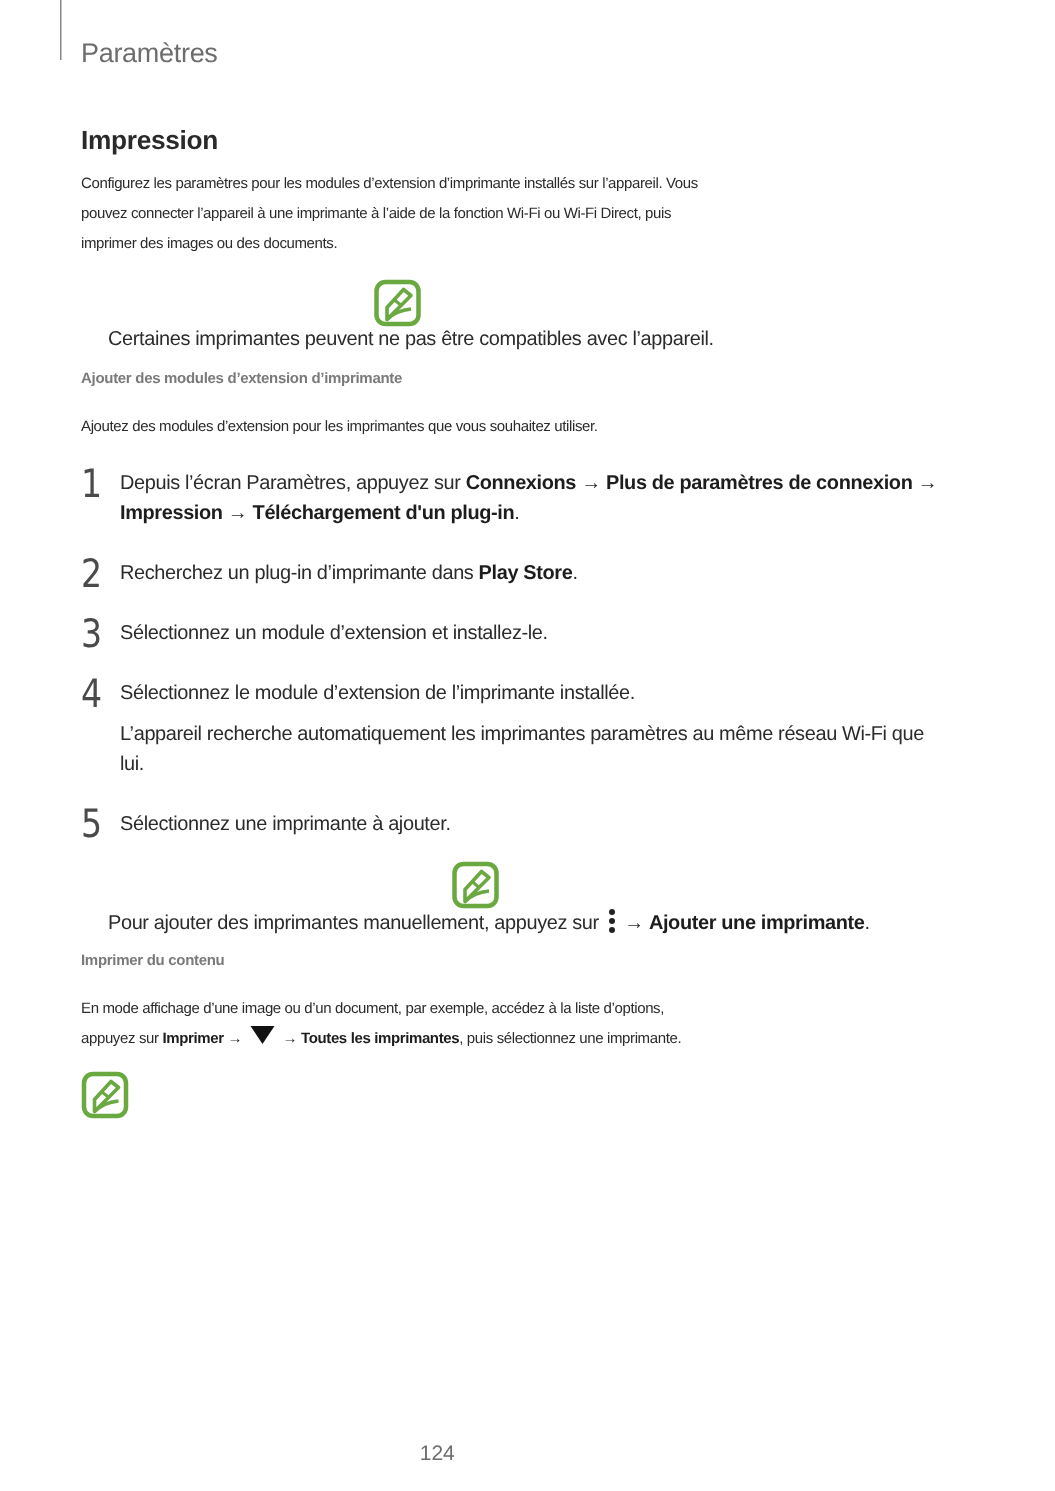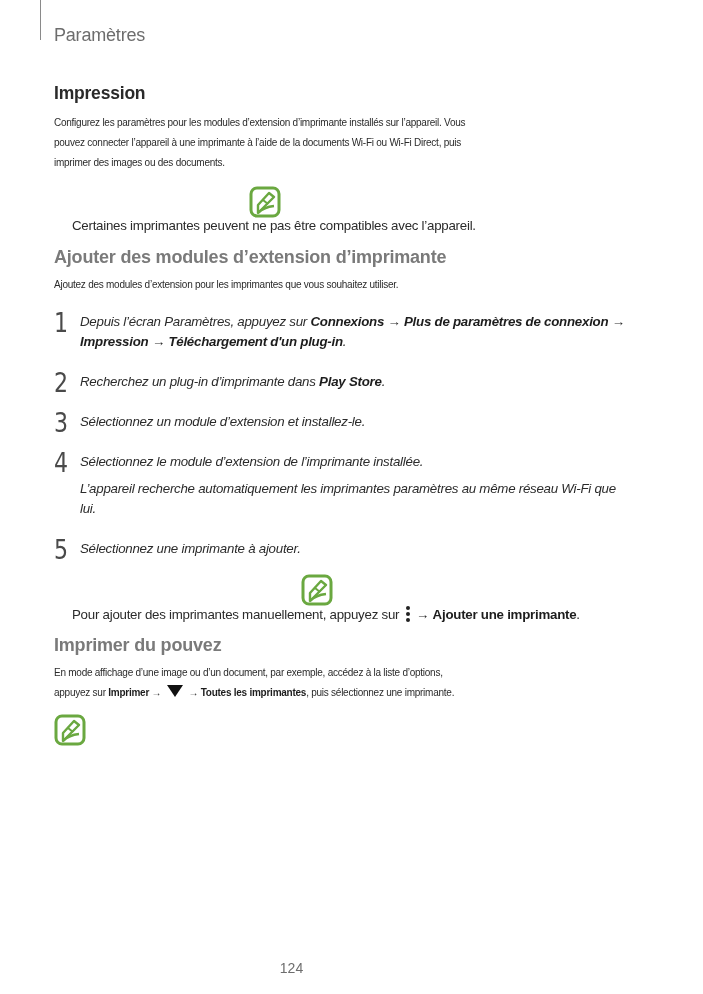--- a/index.html
+++ b/index.html
@@ -13,46 +13,46 @@
 
   .content { position: absolute; left: 54px; top: 80px; width: 600px; }
   .h1 { font-size: 17.5px; font-weight: bold; color: #2a2a2a; margin: 0; letter-spacing: -0.2px; position: absolute; top: 3px; }
   .p { font-size: 10px; line-height: 20px; color: #2b2b2b; letter-spacing: -0.25px; }
   .abs { position: absolute; left: 0; }
 
   .note { position: absolute; left: 0; display: flex; align-items: center; flex-direction: column; }
   .note-icon { width: 32px; height: 32px; flex: 0 0 32px; }
   .note-text { margin-left: 18px; font-size: 13.3px; color: #2b2b2b; letter-spacing: -0.25px; }
 
-  .h2 { font-size: 18px; font-weight: bold; color: #7a7a7a; letter-spacing: -0.2px; }
+  .h2 { font-size: 10px; font-weight: bold; color: #7a7a7a; letter-spacing: -0.2px; }
 
   .step { position: absolute; left: 0; width: 600px; }
   .step-num { position: absolute; left: 0; top: -4px; font-size: 26px; color: #4a4a4a; font-weight: normal; font-family: "DejaVu Sans", sans-serif; transform: scaleX(0.85); transform-origin: left; }
-  .step-text { position: absolute; left: 26px; width: 570px; font-size: 13.3px; line-height: 20px; color: #2b2b2b; letter-spacing: -0.25px; font-style: italic; }
+  .step-text { position: absolute; left: 26px; width: 570px; font-size: 13.3px; line-height: 20px; color: #2b2b2b; letter-spacing: -0.25px; }
   b { font-weight: bold; color: #1d1d1d; }
 
   .kebab { display: inline-block; width: 6px; height: 16px; vertical-align: -3px; position: relative; margin: 0 2px; }
   .kebab i { position: absolute; left: 1px; width: 4px; height: 4px; border-radius: 50%; background: #222; }
   .tri { display: inline-block; width: 0; height: 0; border-left: 8px solid transparent; border-right: 8px solid transparent; border-top: 12px solid #111; vertical-align: -1px; margin: 0 3px; }
 
   .page-num { position: absolute; left: 0; width: 583px; top: 960px; text-align: center; font-size: 14px; color: #6d6d6d; }
 </style>
 </head>
 <body>
 
 <div class="header-rule"></div>
 <div class="running-head">Paramètres</div>
 
 <div class="content">
 
   <div class="h1">Impression</div>
 
   <div class="p abs" style="top:33px; width:600px;">
     <div>Configurez les paramètres pour les modules d’extension d’imprimante installés sur l’appareil. Vous</div>
-    <div>pouvez connecter l’appareil à une imprimante à l’aide de la documents Wi-Fi ou Wi-Fi Direct, puis</div>
+    <div>pouvez connecter l’appareil à une imprimante à l’aide de la fonction Wi-Fi ou Wi-Fi Direct, puis</div>
     <div>imprimer des images ou des documents.</div>
   </div>
 
   <div class="note" style="top:106px;">
     <svg class="note-icon" viewBox="0 0 32 32">
       <rect x="2" y="2" width="28" height="28" rx="6" fill="none" stroke="#6aa840" stroke-width="3"></rect>
       <path d="M9 27 L9 19 L20 7 L25 11 L14 22 Z" fill="none" stroke="#6aa840" stroke-width="2.4" stroke-linejoin="round"></path>
       <path d="M9 27 Q15 21 25 20" fill="none" stroke="#6aa840" stroke-width="2.4"></path>
       <path d="M14 14 L19 18" fill="none" stroke="#6aa840" stroke-width="2"></path>
     </svg>
@@ -101,21 +101,21 @@
       <rect x="2" y="2" width="28" height="28" rx="6" fill="none" stroke="#6aa840" stroke-width="3"></rect>
       <path d="M9 27 L9 19 L20 7 L25 11 L14 22 Z" fill="none" stroke="#6aa840" stroke-width="2.4" stroke-linejoin="round"></path>
       <path d="M9 27 Q15 21 25 20" fill="none" stroke="#6aa840" stroke-width="2.4"></path>
       <path d="M14 14 L19 18" fill="none" stroke="#6aa840" stroke-width="2"></path>
     </svg>
     <span class="note-text">
       <span>Pour ajouter des imprimantes manuellement, appuyez sur </span><span class="kebab"><i style="top:0"></i><i style="top:6px"></i><i style="top:12px"></i></span><span> → </span><b>Ajouter une imprimante</b><span>.</span>
     </span>
   </div>
 
-  <div class="h2 abs" style="top:555px;">Imprimer du pouvez</div>
+  <div class="h2 abs" style="top:555px;">Imprimer du contenu</div>
   <div class="p abs" style="top:583px; width:600px;">
     <div>En mode affichage d’une image ou d’un document, par exemple, accédez à la liste d’options,</div>
     <div>
       <span>appuyez sur </span><b>Imprimer</b><span> → </span><span class="tri"></span><span> → </span><b>Toutes les imprimantes</b><span>, puis sélectionnez une imprimante.</span>
     </div>
   </div>
 
   <div class="note" style="top:634px;">
     <svg class="note-icon" viewBox="0 0 32 32">
       <rect x="2" y="2" width="28" height="28" rx="6" fill="none" stroke="#6aa840" stroke-width="3"></rect>

